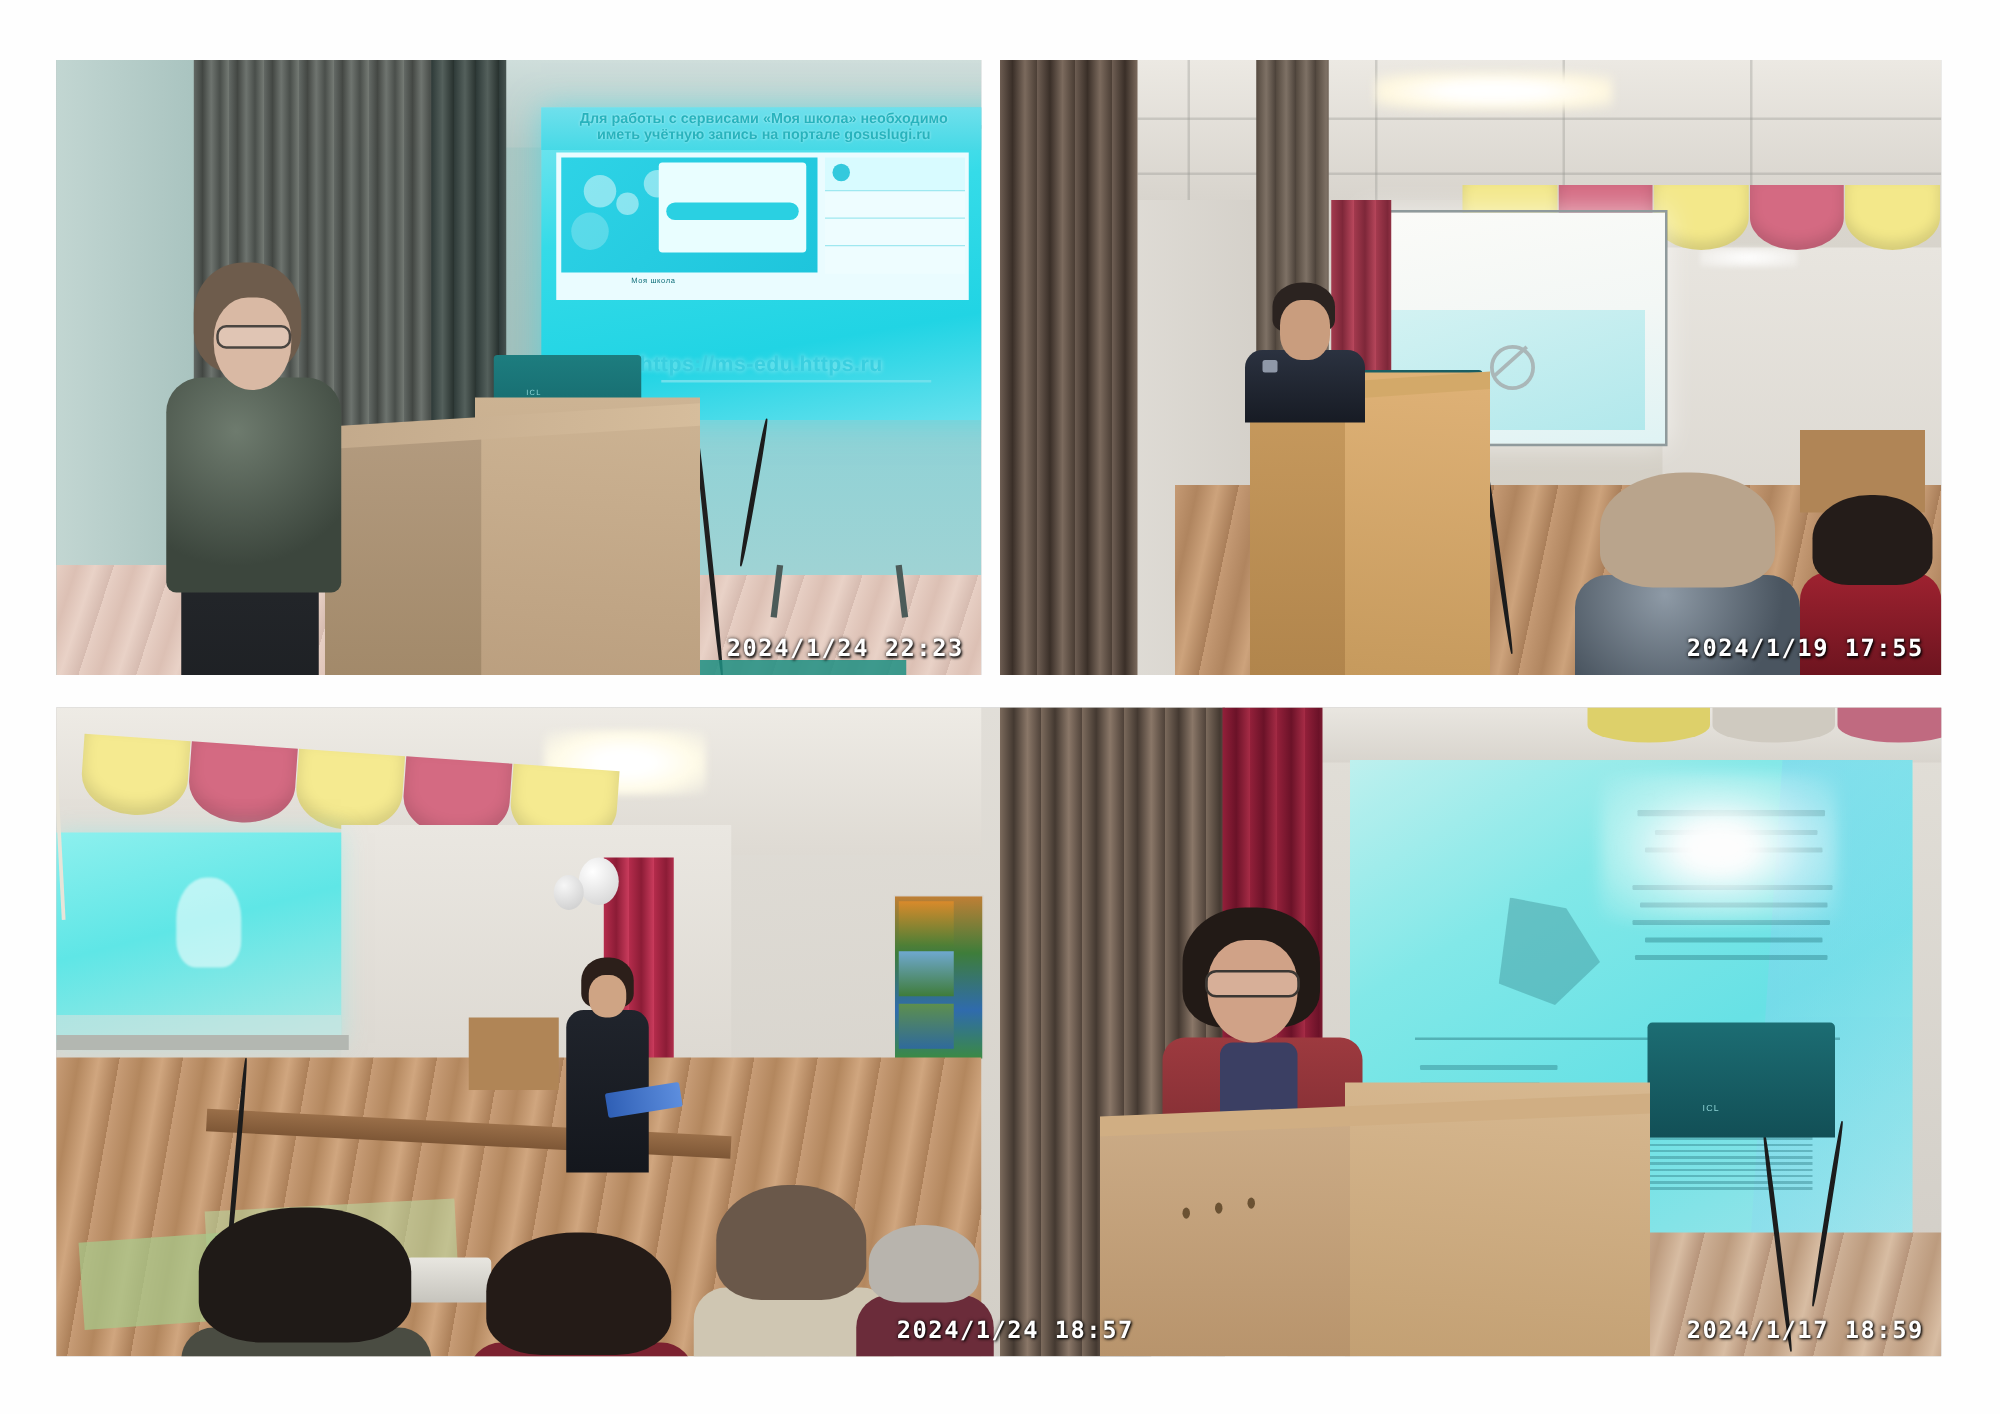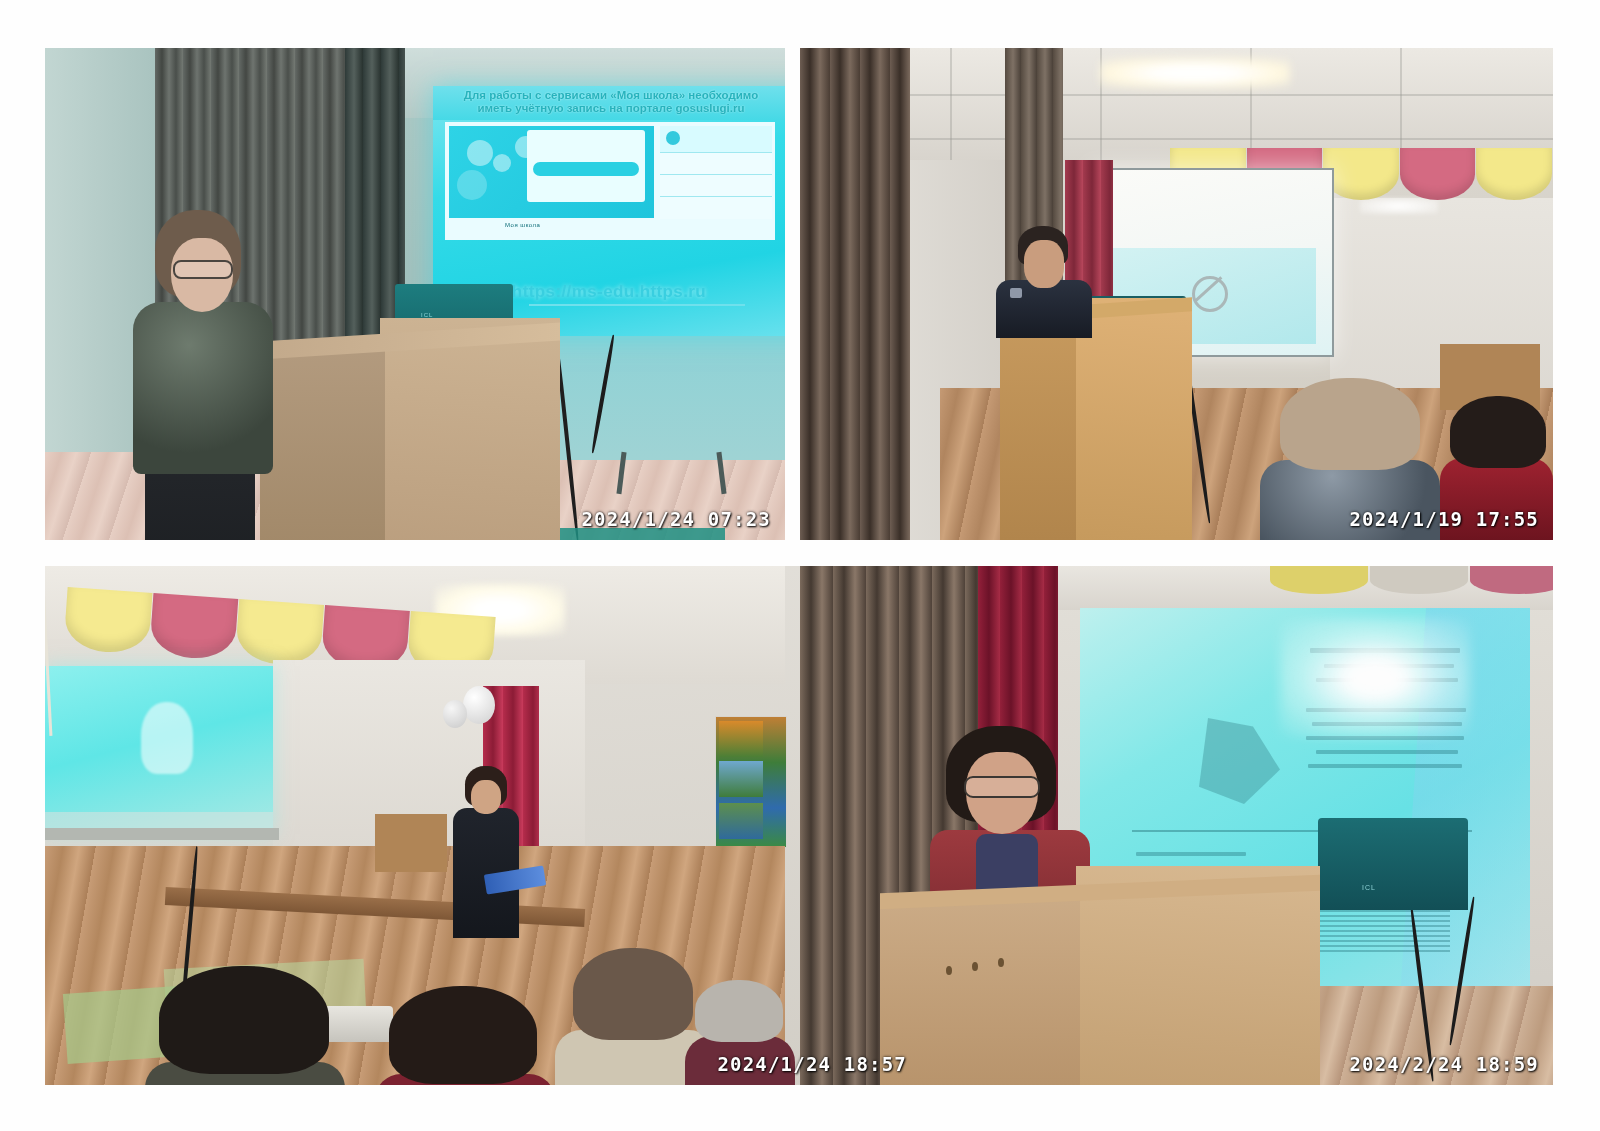--- a/index.html
+++ b/index.html
@@ -357,21 +357,21 @@
       </div>
 
       <div class="person per">
         <div class="legs"></div>
         <div class="torso"></div>
         <div class="hair"></div>
         <div class="face"></div>
         <div class="glass"></div>
       </div>
     </div>
-    <div class="stamp">2024/1/24 07:23</div>
+    <div class="stamp">2024/1/24 22:23</div>
   </div>
 
   <div class="photo" id="p2">
     <div class="scene">
       <div class="bg"></div>
       <div class="wall wallleft"></div>
       <div class="wall ceil">
         <div class="tile" style="left:40px;top:0;width:2px;height:112px;"></div>
         <div class="tile" style="left:190px;top:0;width:2px;height:112px;"></div>
         <div class="tile" style="left:340px;top:0;width:2px;height:112px;"></div>
@@ -560,16 +560,16 @@
         <div class="podSide"></div>
           <div class="podFront"></div>
           <div class="podTop"></div>
         <div class="holes">
           <i style="left:0;"></i>
             <i style="left:26px;top:-4px;"></i>
             <i style="left:52px;top:-8px;"></i>
         </div>
       </div>
     </div>
-    <div class="stamp">2024/2/24 18:59</div>
+    <div class="stamp">2024/1/17 18:59</div>
   </div>
 
 </div>
 
 </body></html>

